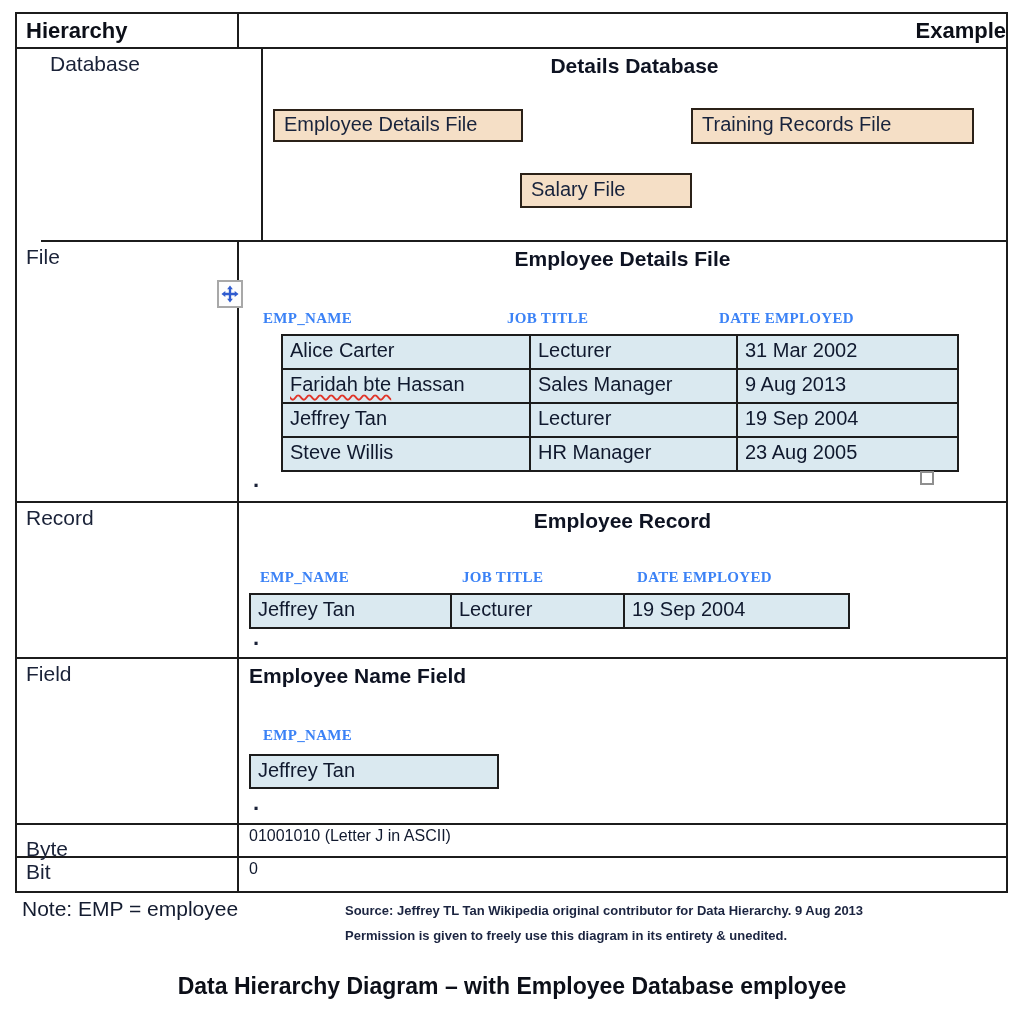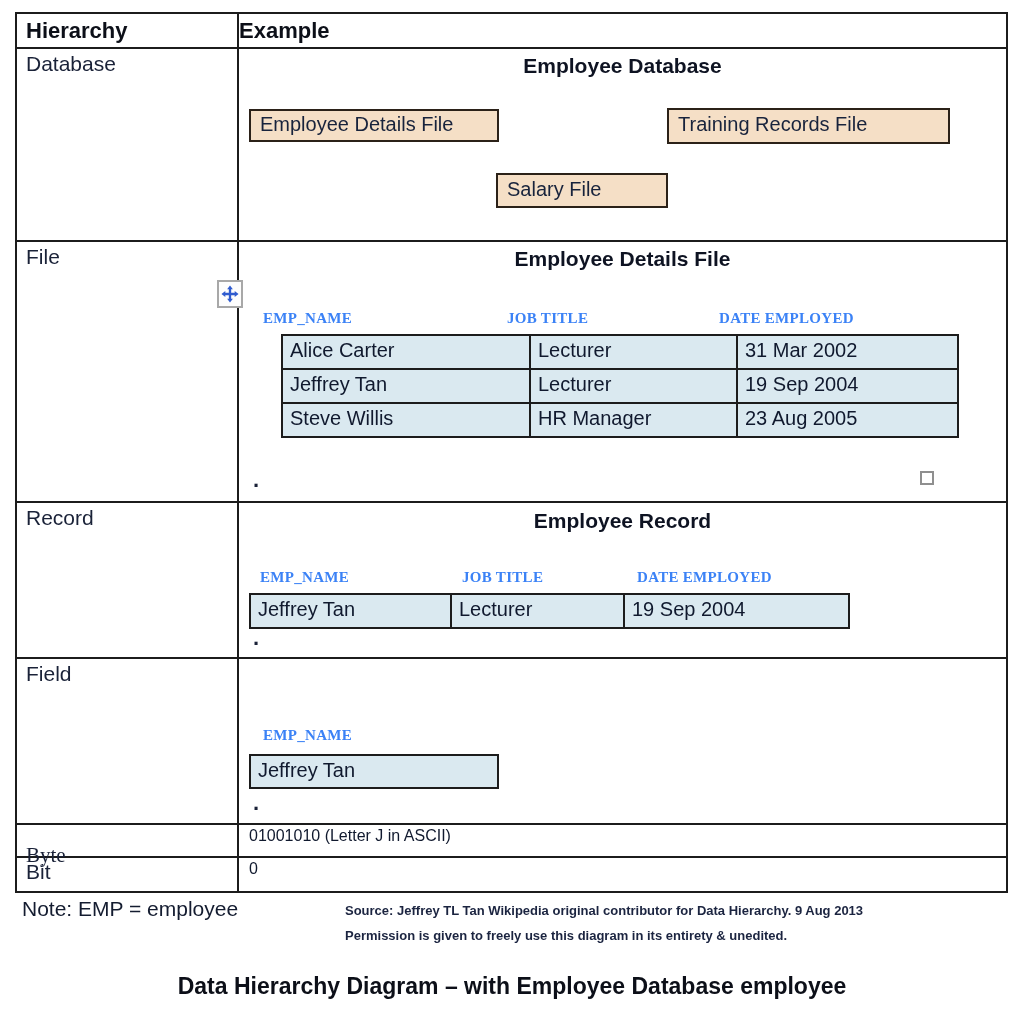--- a/index.html
+++ b/index.html
@@ -14,21 +14,21 @@
   }
   .drow { display:flex; border-bottom:2px solid #1c1c1c; }
   .drow:last-child { border-bottom:none; }
   .cell-l {
     width:222px; flex:0 0 222px; border-right:2px solid #1c1c1c;
     padding:3px 0 0 9px; font-size:21px; color:#1a2238;
   }
   .cell-r { flex:1 1 auto; position:relative; }
   .hdr .cell-l { font-weight:bold; font-size:22px; color:#0c0f18; padding-top:4px; }
   .hdr-example {
-    position:absolute; left:0; right:0; top:4px; text-align:left;
+    position:absolute; left:0; right:0; top:4px; text-align:right;
     font-weight:bold; font-size:22px; color:#0c0f18;
   }
   .center-title {
     position:absolute; left:0; right:0; text-align:center;
     font-weight:bold; font-size:21px; color:#0e1322;
   }
   .tan-box {
     position:absolute; background:#f5dfc6; border:2px solid #2b2118;
     font-size:20px; color:#18233c; display:flex; align-items:center;
     padding:0 4px 2px 9px; white-space:nowrap;
@@ -73,24 +73,24 @@
 
   <div class="diagram">
 
     <div class="drow hdr" style="height:35px;">
       <div class="cell-l">Hierarchy</div>
       <div class="cell-r">
         <div class="hdr-example">Example</div>
       </div>
     </div>
 
-    <div class="drow" style="height:194px;">
+    <div class="drow" style="height:194px;margin-left:24px;">
       <div class="cell-l">Database</div>
       <div class="cell-r">
-        <div class="center-title" style="top:5px;">Employee Database</div>
+        <div class="center-title" style="top:5px;">Details Database</div>
         <div class="tan-box" style="left:10px; top:60px; width:250px; height:33px;">Employee Details File</div>
         <div class="tan-box" style="left:428px; top:59px; width:283px; height:36px;">Training Records File</div>
         <div class="tan-box" style="left:257px; top:124px; width:172px; height:35px;">Salary File</div>
       </div>
     </div>
 
     <div class="drow" style="height:262px;">
       <div class="cell-l">File</div>
       <div class="cell-r">
         <div class="center-title" style="top:5px;">Employee Details File</div>
@@ -98,20 +98,25 @@
         <div class="mini-label" style="left:24px; top:68px;">EMP_NAME</div>
         <div class="mini-label" style="left:268px; top:68px;">JOB TITLE</div>
         <div class="mini-label" style="left:480px; top:68px;">DATE EMPLOYED</div>
 
         <table class="etable" style="left:10px; top:92px; width:676px;margin-left:32px;">
           <tbody>
               <tr>
             <td style="width:248px;">Alice Carter</td>
             <td style="width:207px;">Lecturer</td>
             <td style="width:221px;">31 Mar 2002</td>
+          </tr>
+          <tr>
+            <td><span class="squiggle">Faridah bte</span><span> Hassan</span></td>
+            <td>Sales Manager</td>
+            <td>9 Aug 2013</td>
           </tr>
           <tr>
             <td>Jeffrey Tan</td>
             <td>Lecturer</td>
             <td>19 Sep 2004</td>
           </tr>
           <tr>
             <td>Steve Willis</td>
             <td>HR Manager</td>
             <td>23 Aug 2005</td>
@@ -142,31 +147,32 @@
         </tbody>
           </table>
 
         <div class="period" style="left:14px; top:122px;">.</div>
       </div>
     </div>
 
     <div class="drow" style="height:167px;">
       <div class="cell-l">Field</div>
       <div class="cell-r">
+        <div style="position:absolute; left:10px; top:5px; font-weight:bold; font-size:21px; color:#0e1322;">Employee Name Field</div>
 
         <div class="mini-label" style="left:24px; top:68px;">EMP_NAME</div>
 
         <div style="position:absolute; left:10px; top:95px; width:250px; height:35px; background:#dae9f0; border:2px solid #1c1c1c; font-size:20px; color:#10192e; display:flex; align-items:center; padding:0 0 2px 7px;">Jeffrey Tan</div>
 
         <div class="period" style="left:14px; top:131px;">.</div>
       </div>
     </div>
 
     <div class="drow" style="height:33px;">
-      <div class="cell-l" style="padding-top:18px;font-family:Liberation Serif, serif;">Byte</div>
+      <div class="cell-l" style="padding-top:12px;">Byte</div>
       <div class="cell-r">
         <div class="byte-val">01001010 (Letter J in ASCII)</div>
       </div>
     </div>
 
     <div class="drow" style="height:33px;">
       <div class="cell-l" style="padding-top:2px;">Bit</div>
       <div class="cell-r">
         <div class="byte-val">0</div>
       </div>

